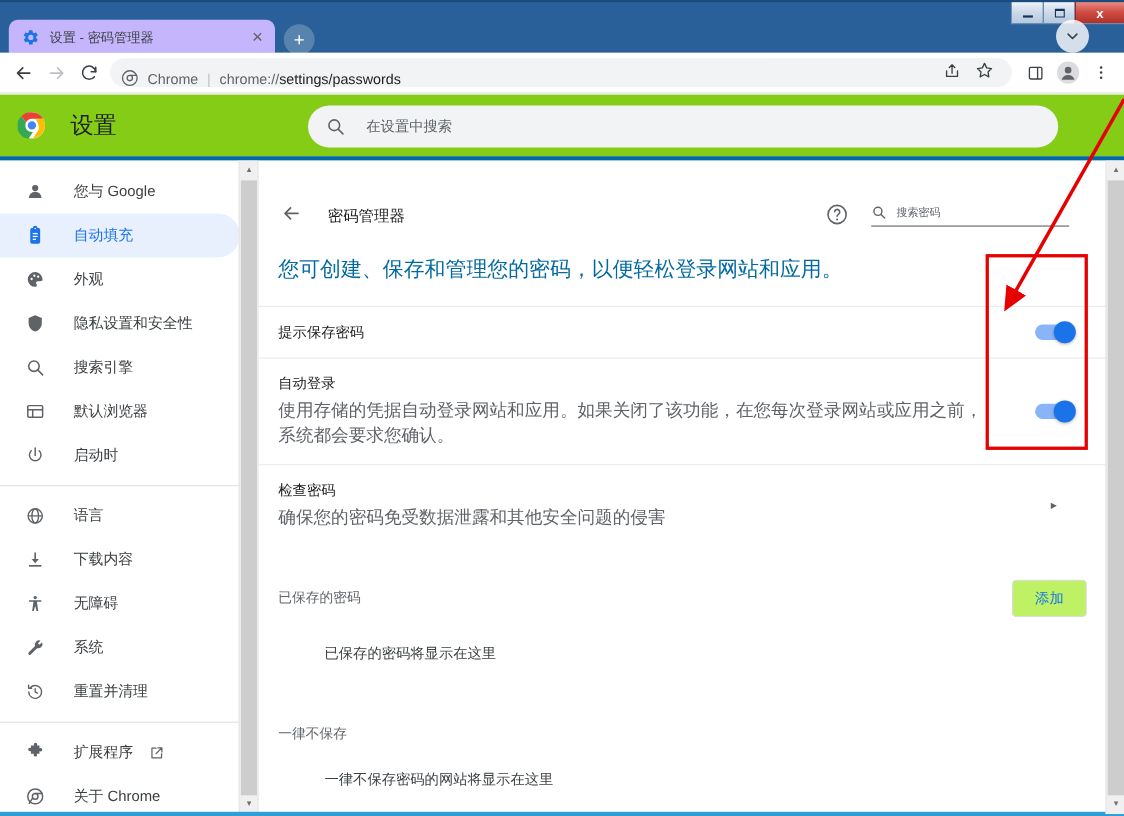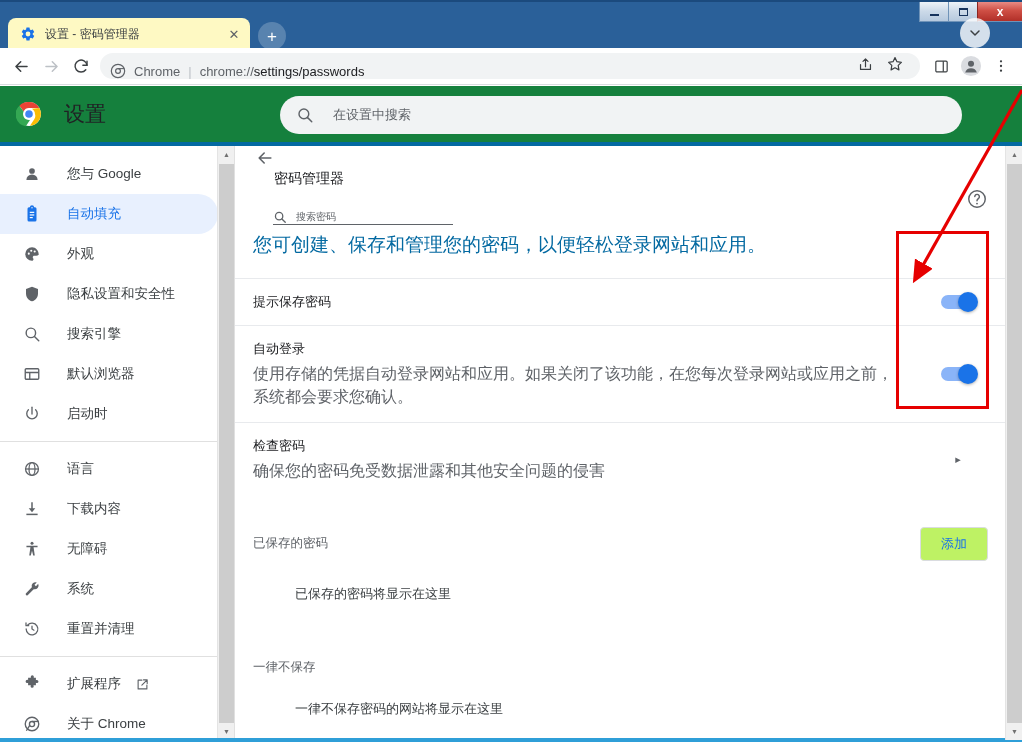--- a/index.html
+++ b/index.html
@@ -34,21 +34,21 @@
     color: #fff; font-weight: bold; font-size: 12px;
     border-left: 1px solid #8b2520;
   }
   .win-glyph-min { width: 9px; height: 2px; background: #16335c; margin-top: 6px; }
   .win-glyph-max { width: 9px; height: 8px; border: 1px solid #16335c; border-top-width: 2px; }
 
   
   .tab {
     position: absolute; left: 8px; top: 16px;
     width: 242px; height: 32px;
-    background: #fef9c3;
+    background: #c4b5fd;
     border-radius: 8px 8px 0 0;
     display: flex; align-items: center;
     padding: 0 6px 0 12px;
   }
   .tab-fav { width: 16px; height: 16px; flex: 0 0 16px; margin-right: 9px; }
   .tab-title {
     flex: 1 1 auto; font-size: 12px; color: #3c4043;
     white-space: nowrap; overflow: hidden; text-overflow: ellipsis;
   }
   .tab-close {
@@ -91,21 +91,21 @@
   .omni-chrome-icon { width: 16px; height: 16px; flex: 0 0 16px; margin-right: 8px; }
   .omni-scheme { font-size: 13px; color: #5f6368; white-space: nowrap; }
   .omni-sep { color: #bdc1c6; margin: 0 8px; font-size: 13px; }
   .omni-url { font-size: 13px; color: #5f6368; white-space: nowrap; }
   .omni-url b { color: #202124; font-weight: 400; }
   .omni-actions { margin-left: auto; display: flex; align-items: center; }
 
   
   .settings-header {
     position: absolute; left: 0; top: 86px; width: 1022px; height: 56px;
-    background: #15803d; display: flex; align-items: center;
+    background: #84cc16; display: flex; align-items: center;
   }
   .chrome-logo { width: 26px; height: 26px; margin-left: 16px; flex: 0 0 26px; }
   .settings-title {
     margin-left: 22px; font-size: 21px; color: #202124; font-weight: 400;
   }
   .settings-search {
     position: absolute; left: 280px; top: 10px;
     width: 682px; height: 38px;
     background: #f1f3f4; border-radius: 19px;
     display: flex; align-items: center; padding: 0 16px;
@@ -155,21 +155,21 @@
   }
 
   
   .content {
     position: relative; flex: 1 1 auto; height: 100%;
     background: #fff; overflow: hidden;
     border-left: 1px solid #e0e0e0;
   }
   .content-inner { position: absolute; left: 0; top: 0; width: 771px; height: 100%; }
 
-  .pm-header { display: flex; align-items: flex-start; height: 60px; padding: 0 18px 0 18px; flex-direction: column; }
+  .pm-header { display: flex; align-items: flex-end; height: 60px; padding: 0 34px 0 18px; }
   .pm-back { width: 24px; height: 24px; flex: 0 0 24px; color: #5f6368; display: flex; align-items: center; justify-content: center; }
   .pm-title { margin-left: 21px; font-size: 14px; color: #202124; }
   .pm-help { margin-left: auto; width: 22px; height: 22px; color: #5f6368; }
   .pm-search {
     margin-left: 20px; width: 180px; height: 26px;
     border-bottom: 1px solid #5f6368;
     display: flex; align-items: center;
   }
   .pm-search .ps-icon { width: 14px; height: 14px; flex: 0 0 14px; color: #5f6368; }
   .pm-search .ps-ph { margin-left: 9px; font-size: 10px; color: #5f6368; }

